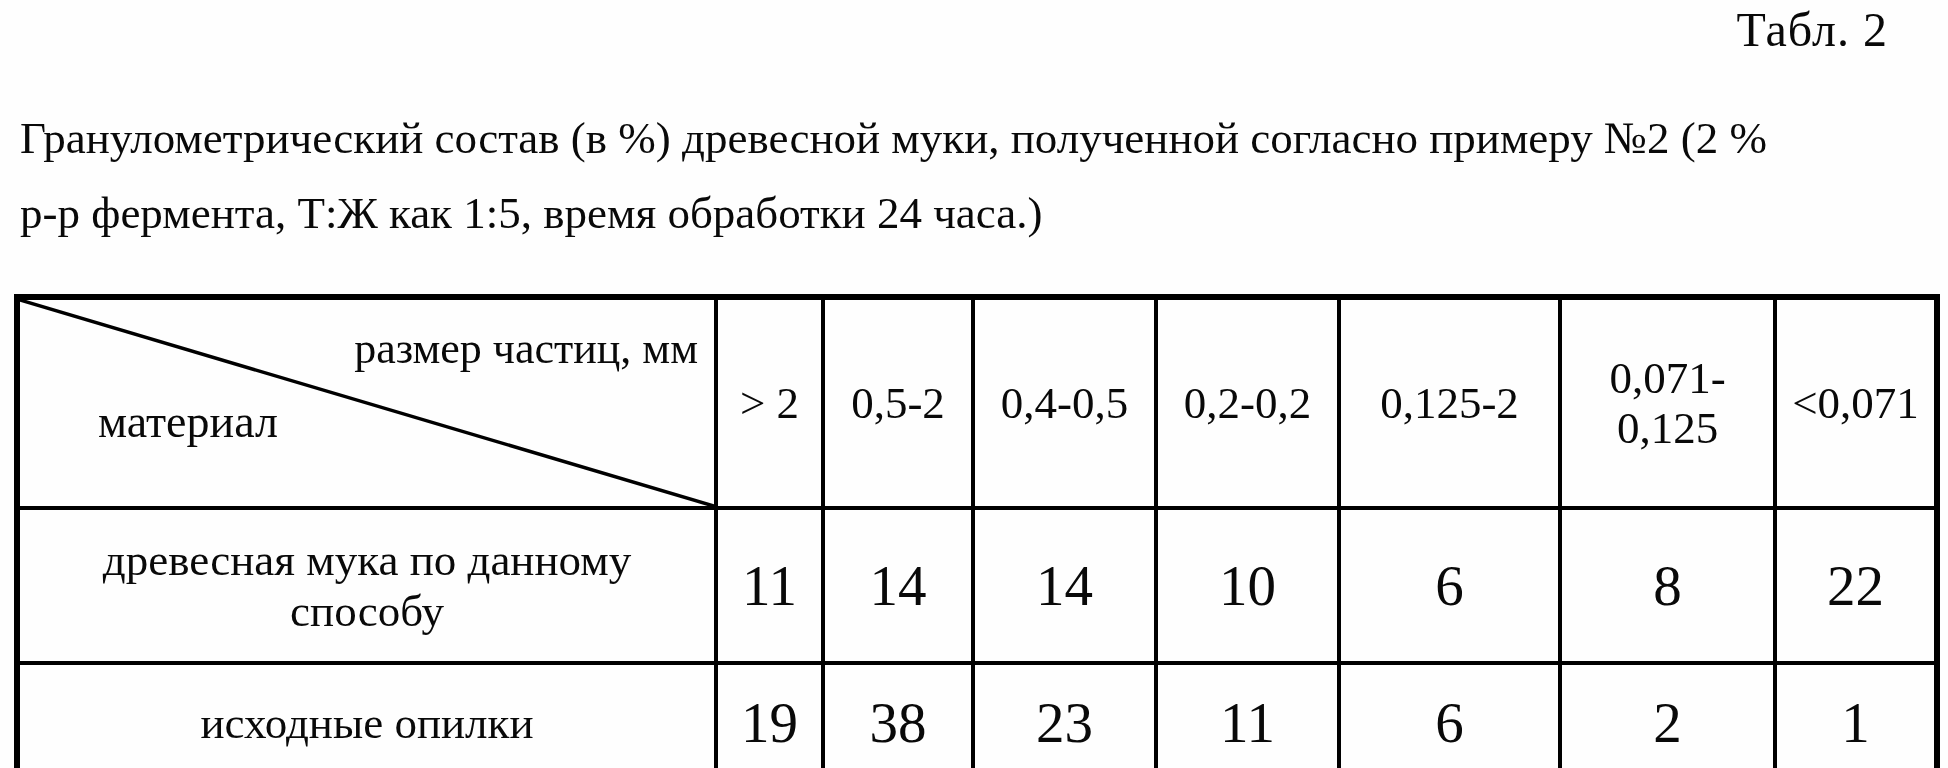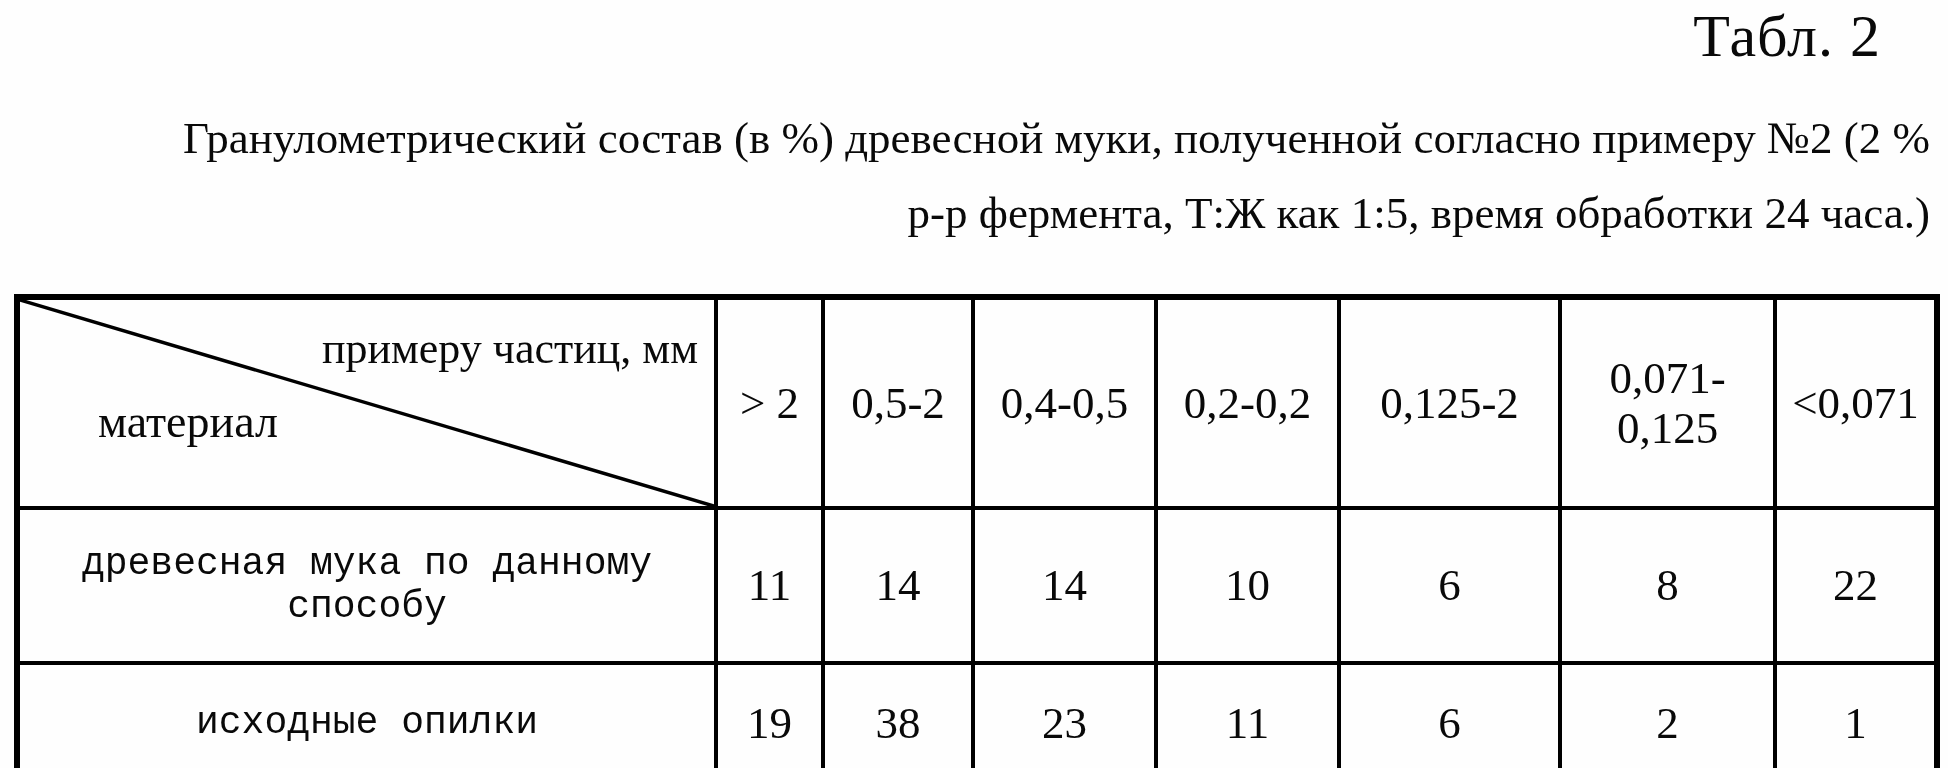--- a/index.html
+++ b/index.html
@@ -8,30 +8,30 @@
     width: 1948px;
     height: 768px;
     background: #fefefe;
     font-family: "Liberation Serif", serif;
     color: #090909;
     overflow: hidden;
   }
   .tbl-label {
     position: absolute;
     top: 2px;
-    right: 67px;
-    font-size: 60px;
+    right: 60px;
+    font-size: 48px;
     letter-spacing: 1px;
   }
   .title-block {
     position: absolute;
     top: 112px;
     left: 20px;
     width: 1910px;
-    text-align: right;
+    text-align: left;
     font-size: 45px;
   }
   .title-line { white-space: nowrap; line-height: 52px; }
   .title-line.second { margin-top: 23px; }
 
   table.grid {
     position: absolute;
     top: 294px;
     left: 14px;
     width: 1920px;
@@ -68,22 +68,22 @@
     white-space: nowrap;
   }
   .corner-bottom {
     position: absolute;
     top: 96px;
     left: 78px;
     font-size: 46px;
     white-space: nowrap;
   }
   td.head-cell { font-size: 45px; }
-  td.mat-cell  { font-size: 38px; font-family: Liberation Mono, monospace; }
-  td.val-cell  { font-size: 45px; }
+  td.mat-cell  { font-size: 45px; }
+  td.val-cell  { font-size: 57px; }
 </style>
 </head>
 <body>
 
 <div class="sheet">
 
   <div class="tbl-label">Табл. 2</div>
 
   <div class="title-block">
     <div class="title-line">Гранулометрический состав (в %) древесной муки, полученной согласно примеру №2 (2 %</div>
@@ -100,21 +100,21 @@
       <col style="width:221px">
       <col style="width:215px">
       <col style="width:162px">
     </colgroup>
     <tbody>
       <tr class="r-head">
         <td class="corner">
           <svg class="diag" viewBox="0 0 100 100" preserveAspectRatio="none">
             <line x1="0" y1="0" x2="100" y2="100" stroke="#000" stroke-width="3.5" vector-effect="non-scaling-stroke"></line>
           </svg>
-          <span class="corner-top">примеру частиц, мм</span>
+          <span class="corner-top">размер частиц, мм</span>
           <span class="corner-bottom">материал</span>
         </td>
         <td class="head-cell">&gt; 2</td>
         <td class="head-cell">0,5-2</td>
         <td class="head-cell">0,4-0,5</td>
         <td class="head-cell">0,2-0,2</td>
         <td class="head-cell">0,125-2</td>
         <td class="head-cell">0,071-
 0,125</td>
         <td class="head-cell">&lt;0,071</td>

